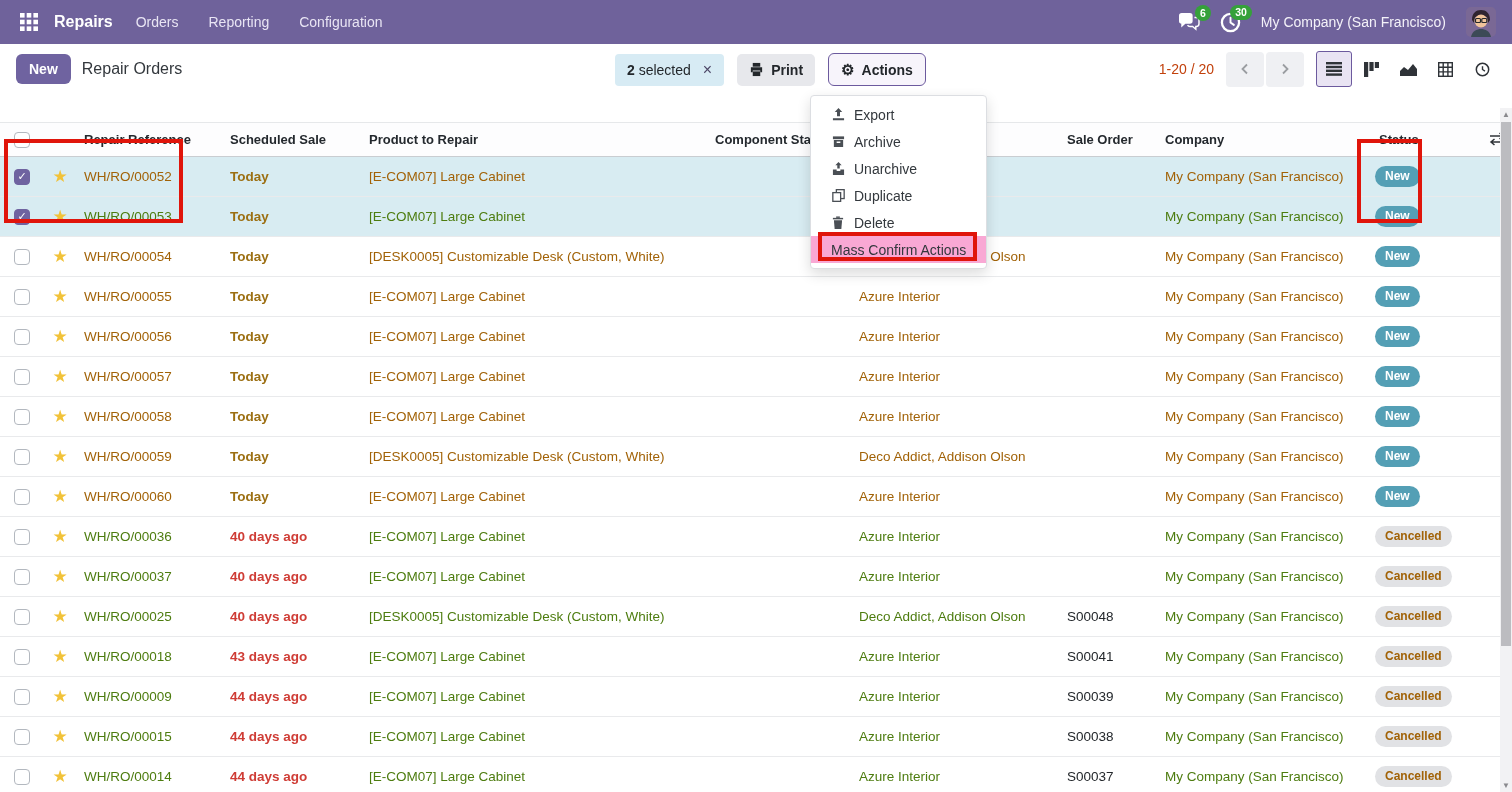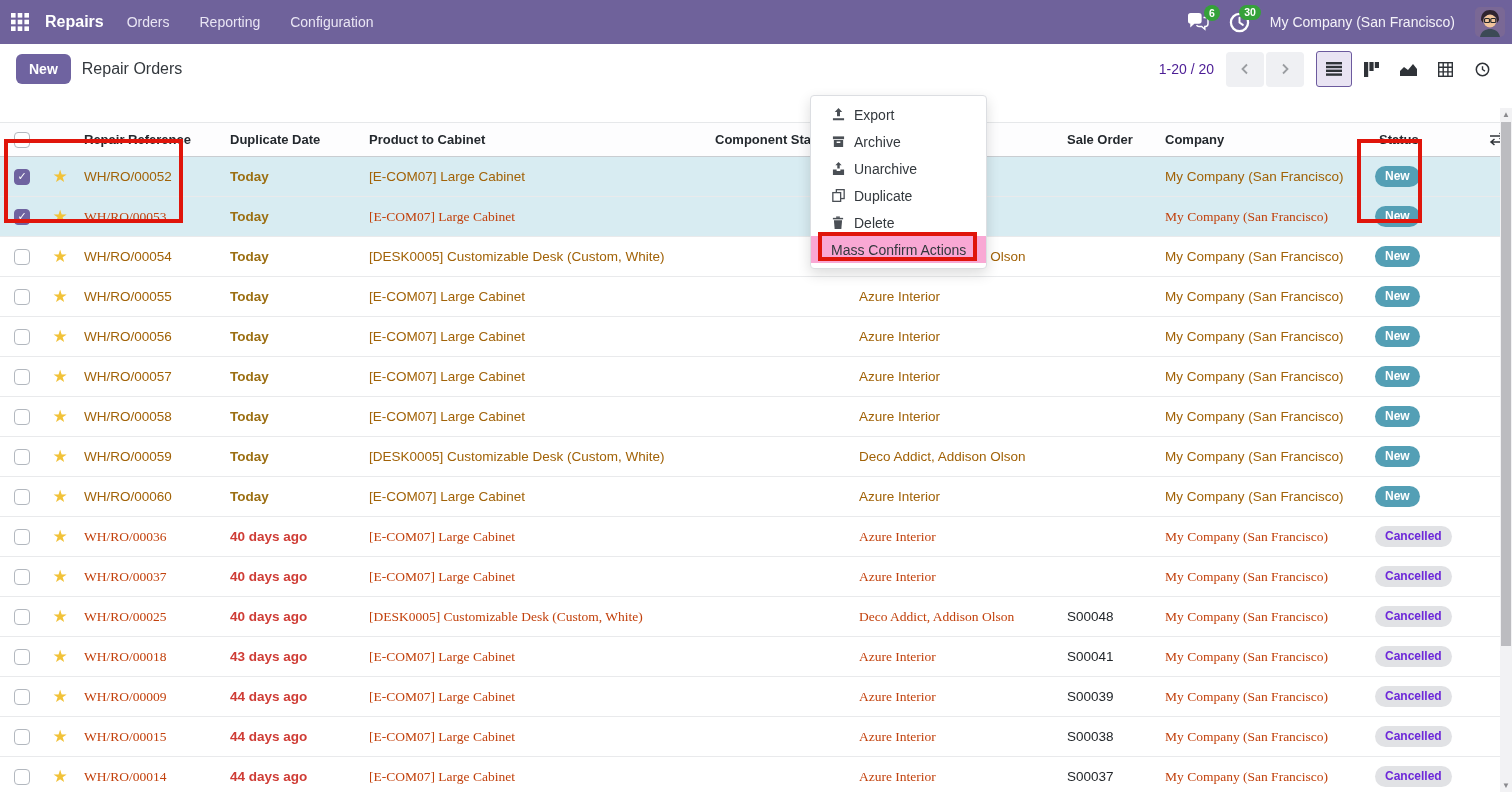--- a/index.html
+++ b/index.html
@@ -1,20 +1,20 @@
 <!DOCTYPE html>
 <html><head>
 <meta charset="utf-8">
 <style>
   * { margin:0; padding:0; box-sizing:border-box; }
   body { font-family:"Liberation Sans", sans-serif; background:#fff; }
   .screen { position:relative; width:1512px; height:792px; overflow:hidden; background:#fff; }
 
   
-  .topbar { height:44px; background:#6F629B; display:flex; align-items:center; padding:0 7px; color:#fff; }
+  .topbar { height:44px; background:#6F629B; display:flex; align-items:center; padding:0 16px; color:#fff; }
   .apps-btn { width:26px; height:26px; display:flex; align-items:center; justify-content:center; background:none; border:none; cursor:pointer; }
   .app-name { font-size:16px; font-weight:700; color:#fff; margin-left:12px; }
   .topnav { display:flex; gap:30px; margin-left:23px; }
   .topnav .nav-item { background:none; border:none; color:#e9e5f4; font-size:14px; cursor:pointer; font-family:inherit; }
   .topbar-right { margin-left:auto; display:flex; align-items:center; gap:20px; }
   .ico-badge { position:relative; display:inline-flex; }
   .badge-count { position:absolute; top:-7px; right:-11px; background:#35a13a; color:#fff; font-size:10.5px; font-weight:700; border-radius:9px; padding:1.5px 5px; line-height:1.2; }
   .user-company { font-size:14px; color:#f4f2f9; }
   .avatar { width:30px; height:30px; border-radius:5px; overflow:hidden; display:block; }
 
@@ -23,44 +23,44 @@
   .btn-new { background:#6F63A0; color:#fff; border:none; border-radius:6px; padding:7px 13px; font-size:14px; font-weight:700; cursor:pointer; font-family:inherit; }
   .breadcrumb-title { margin-left:11px; font-size:16px; color:#33383d; }
   .cp-center { position:absolute; left:615px; top:9px; display:flex; align-items:center; gap:13px; }
   .sel-pill { background:#d7ebf4; border-radius:4px; height:32px; display:flex; align-items:center; gap:12px; padding:0 12px; font-size:14px; color:#23272b; }
   .sel-pill b { font-weight:700; }
   .pill-x { background:none; border:none; font-size:16px; color:#4c4666; cursor:pointer; line-height:1; }
   .btn-print { background:#e7e8ec; border:none; border-radius:5px; height:32px; padding:0 12px; display:flex; align-items:center; gap:7px; font-size:14px; font-weight:700; color:#23272b; cursor:pointer; font-family:inherit; }
   .btn-actions { background:#f7f4fb; border:1.5px solid #6c5a9e; border-radius:6px; height:33px; padding:0 12px; display:flex; align-items:center; gap:7px; font-size:14px; font-weight:700; color:#23272b; cursor:pointer; font-family:inherit; }
   .gear-glyph { font-size:15px; line-height:1; }
   .cp-right { position:absolute; right:12px; top:7px; display:flex; align-items:center; gap:12px; }
-  .pager-text { font-size:14px; color:#4c1d95; }
+  .pager-text { font-size:14px; color:#c2410c; }
   .pager-btns { display:flex; gap:2px; }
   .pager-btn { width:38px; height:35px; background:#eff0f3; border:none; border-radius:4px; display:flex; align-items:center; justify-content:center; cursor:pointer; }
   .switcher { display:flex; gap:1px; }
   .sw-btn { width:36px; height:36px; background:#fff; border:1px solid transparent; display:flex; align-items:center; justify-content:center; cursor:pointer; border-radius:3px; }
   .sw-btn.active { background:#e9e4f3; border-color:#6c5a9e; }
 
   
   .list-view { position:absolute; top:122px; left:0; width:1284px; }
   table { width:1512px; border-collapse:collapse; table-layout:fixed; }
   th { height:34px; font-size:13px; font-weight:700; color:#24292e; text-align:left; padding:0 8px; border-top:1px solid #e6e8ea; border-bottom:1px solid #c9cdd1; background:#fdfdfe; white-space:nowrap; overflow:hidden; }
   td { height:40px; font-size:13.5px; color:#23272b; padding:0 8px; white-space:nowrap; overflow:hidden; border-bottom:1px solid #e9eaec; }
   tr.sel td { background:#d8ecf2; }
   tr.linky .lnk { color:#a16207; }
-  tr.darky .lnk { color:#c2410c;font-family:Liberation Serif, serif; }
+  tr.darky .lnk { color:#4d7c0f; }
   .c-cb, .c-star { text-align:center; padding:0; }
   .cb { display:inline-flex; align-items:center; justify-content:center; width:16px; height:16px; border-radius:4px; border:1px solid #b3b8bf; background:#fff; vertical-align:middle; cursor:pointer; font-size:11px; color:#fff; }
   .cb.checked { background:#6F63A0; border-color:#6F63A0; }
   .star { color:#f1c239; font-size:17px; cursor:pointer; }
   .d-today { color:#9c6f12; font-weight:700; }
   .d-late { color:#cf3c35; font-weight:700; }
   .badge { display:inline-block; padding:3px 10px; border-radius:12px; font-size:12px; font-weight:700; line-height:1.25; }
   .b-new { background:#549fb5; color:#fff; }
-  .b-cancel { background:#e1e2e5; color:#6d28d9; }
+  .b-cancel { background:#e1e2e5; color:#a16207; }
 
   
   .dropdown { position:absolute; left:810px; top:95px; width:177px; background:#fff; border:1px solid #dcdee2; border-radius:4px; box-shadow:0 5px 14px rgba(0,0,0,0.14); padding:5px 0; z-index:50; }
   .dd-item { height:27px; display:flex; align-items:center; gap:9px; padding:0 12px 0 20px; font-size:14px; color:#33383d; cursor:pointer; }
   .dd-item.hl { background:#f9a8d4; }
   .dd-ico { width:14px; display:inline-flex; justify-content:center; }
 
   
   .scrollbar { position:absolute; right:0; top:108px; bottom:0; width:12px; background:#f2f2f4; z-index:40; }
   .sb-thumb { position:absolute; top:14px; left:1px; width:10px; height:524px; background:#bcbcc0; }
@@ -127,20 +127,40 @@
           <path d="M5 30c1-6 6-8 10-8s9 2 10 8z" fill="#3c4a56"></path>
         </svg>
       </span>
     </div>
   </header>
 
   <div class="control-panel">
     <button class="btn-new">New</button>
     <span class="breadcrumb-title">Repair Orders</span>
 
+    <div class="cp-center">
+      <span class="sel-pill">
+        <span><b>2</b>&nbsp;<span>selected</span></span>
+        <button class="pill-x">×</button>
+      </span>
+      <button class="btn-print">
+        <svg width="15" height="15" viewBox="0 0 16 16">
+          <g fill="#23272b">
+              <rect x="4" y="1" width="8" height="4"></rect>
+              <path d="M2 5.5h12V11h-2V9H4v2H2z"></path>
+              <rect x="4" y="10" width="8" height="5"></rect>
+            </g>
+        </svg>
+        <span>Print</span>
+      </button>
+      <button class="btn-actions">
+        <span class="gear-glyph">⚙</span>
+        <span>Actions</span>
+      </button>
+    </div>
 
     <div class="cp-right">
       <span class="pager-text">1-20 / 20</span>
       <span class="pager-btns">
         <button class="pager-btn">
           <svg width="14" height="14" viewBox="0 0 14 14">
               <polyline points="9,2.5 4.5,7 9,11.5" fill="none" stroke="#9a9da1" stroke-width="1.8"></polyline>
             </svg>
         </button>
         <button class="pager-btn">
@@ -205,22 +225,22 @@
           <col style="width:98px">
           <col style="width:214px">
           <col style="width:110px">
           <col style="width:31px">
       </colgroup>
       <thead>
         <tr>
           <th class="c-cb"><span class="cb"></span></th>
           <th></th>
           <th>Repair Reference</th>
-          <th>Duplicate Date</th>
-          <th>Product to Cabinet</th>
+          <th>Scheduled Sale</th>
+          <th>Product to Repair</th>
           <th>Component Status</th>
           <th></th>
           <th>Sale Order</th>
           <th>Company</th>
           <th>Status</th>
           <th style="text-align:center; padding:0;">
             <button style="background:none;border:none;cursor:pointer;padding:2px;">
               <svg width="16" height="14" viewBox="0 0 16 14">
                   <g stroke="#2f3338" stroke-width="1.5" fill="none">
                     <path d="M1 4h13M10.5 1l3.5 3-3.5 3"></path>

